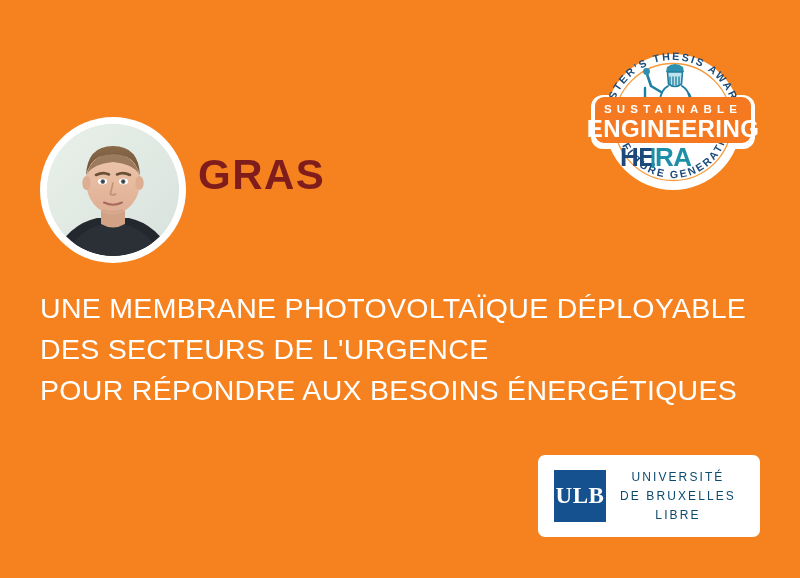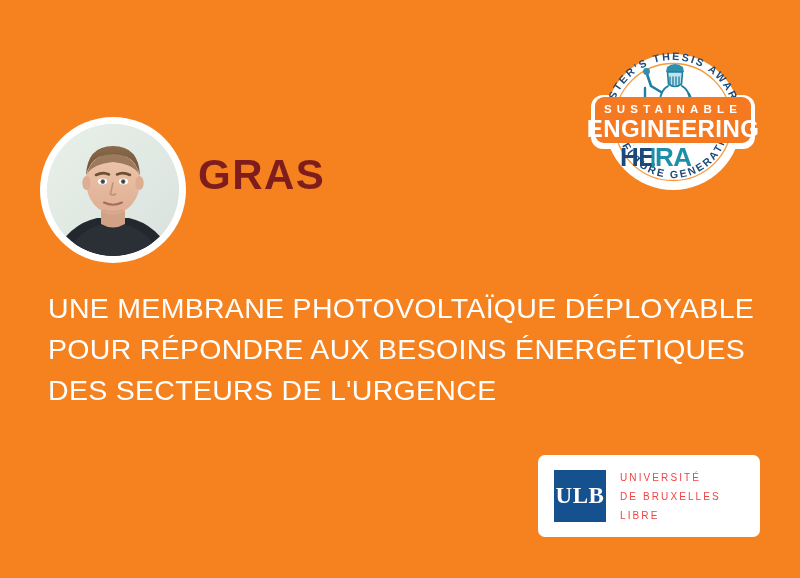--- a/index.html
+++ b/index.html
@@ -35,21 +35,21 @@
     font-size:42px; font-weight:300; letter-spacing:1.5px;
     display:block; color:#FFFFFF;
   }
   #last-name{
     font-size:42px; font-weight:700; letter-spacing:1.5px;
     display:block; margin-top:12px; color:#7f1d1d;
   }
 
   
   #thesis-title{
-    position:absolute; left:48px; top:288px;
+    position:absolute; left:40px; top:288px;
     color:#FFFFFF; font-size:28.5px; font-weight:400;
     letter-spacing:0.3px; line-height:41px;
     max-width:730px;
   }
   #thesis-title .tl{ display:block; white-space:nowrap; }
 
   
   #hera-badge{
     position:absolute; left:589px; top:42px;
     width:168px; height:150px;
@@ -66,23 +66,24 @@
   #ulb-mark{
     width:52px; height:52px; background:#15508F;
     display:flex; align-items:center; justify-content:center;
     flex:0 0 auto;
   }
   #ulb-mark-text{
     color:#FFFFFF; font-family:"Liberation Serif", serif;
     font-weight:700; font-size:23px; letter-spacing:0.5px;
   }
   #ulb-words{
-    margin-left:14px; color:#ef4444;
-    font-size:10px; font-weight:400; letter-spacing:2.1px;
+    margin-left:14px; color:#0c4a6e;
+    font-size:12px; font-weight:400; letter-spacing:2.1px;
     line-height:19px;
+    text-align:center;
   }
   #ulb-words span{ display:block; white-space:nowrap; }
 </style>
 </head>
 <body>
 
 <div id="portrait-wrap">
   <div id="portrait-photo">
     <svg viewBox="0 0 132 132" xmlns="http://www.w3.org/2000/svg">
       <defs>
@@ -137,22 +138,22 @@
     </svg>
   </div>
 </div>
 
 <div id="name-block">
   <span id="last-name">GRAS</span>
 </div>
 
 <div id="thesis-title">
   <span class="tl">UNE MEMBRANE PHOTOVOLTAÏQUE DÉPLOYABLE</span>
+  <span class="tl">DES SECTEURS DE L'URGENCE</span>
   <span class="tl">POUR RÉPONDRE AUX BESOINS ÉNERGÉTIQUES</span>
-  <span class="tl">DES SECTEURS DE L'URGENCE</span>
 </div>
 
 <div id="hera-badge">
   <svg viewBox="0 0 168 150" xmlns="http://www.w3.org/2000/svg">
     <defs>
       <path id="arcTop" d="M 22 80 A 62 62 0 0 1 146 80"></path>
       <path id="arcBottom" d="M 28 80 A 56 56 0 0 0 140 80"></path>
       <mask id="badgeMask">
         <rect x="-20" y="-20" width="210" height="200" fill="#000"></rect>
         <circle cx="84" cy="80" r="68" fill="#fff"></circle>

